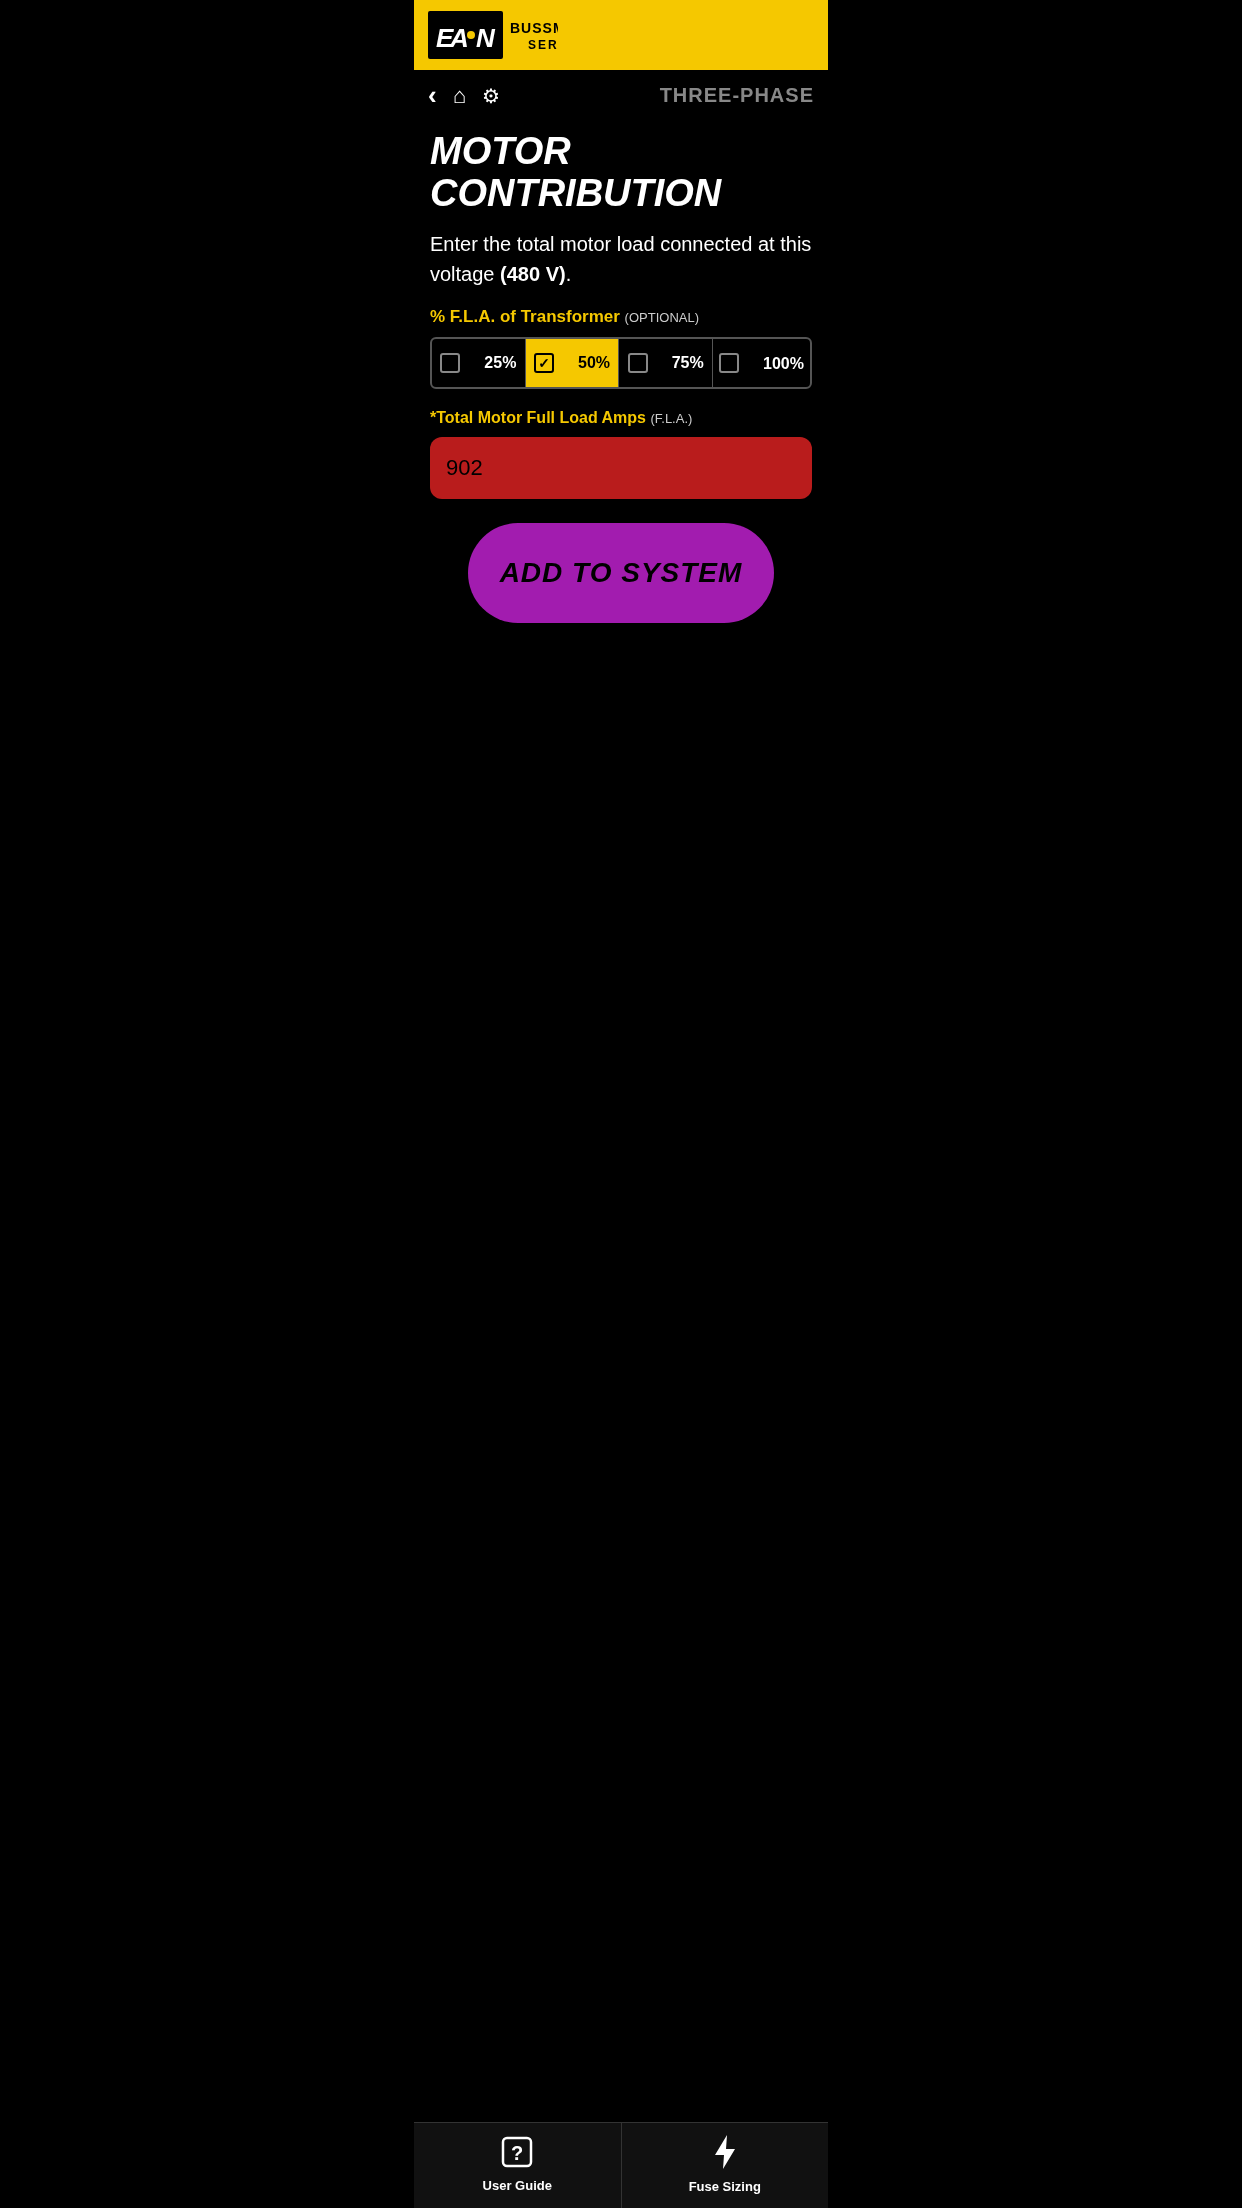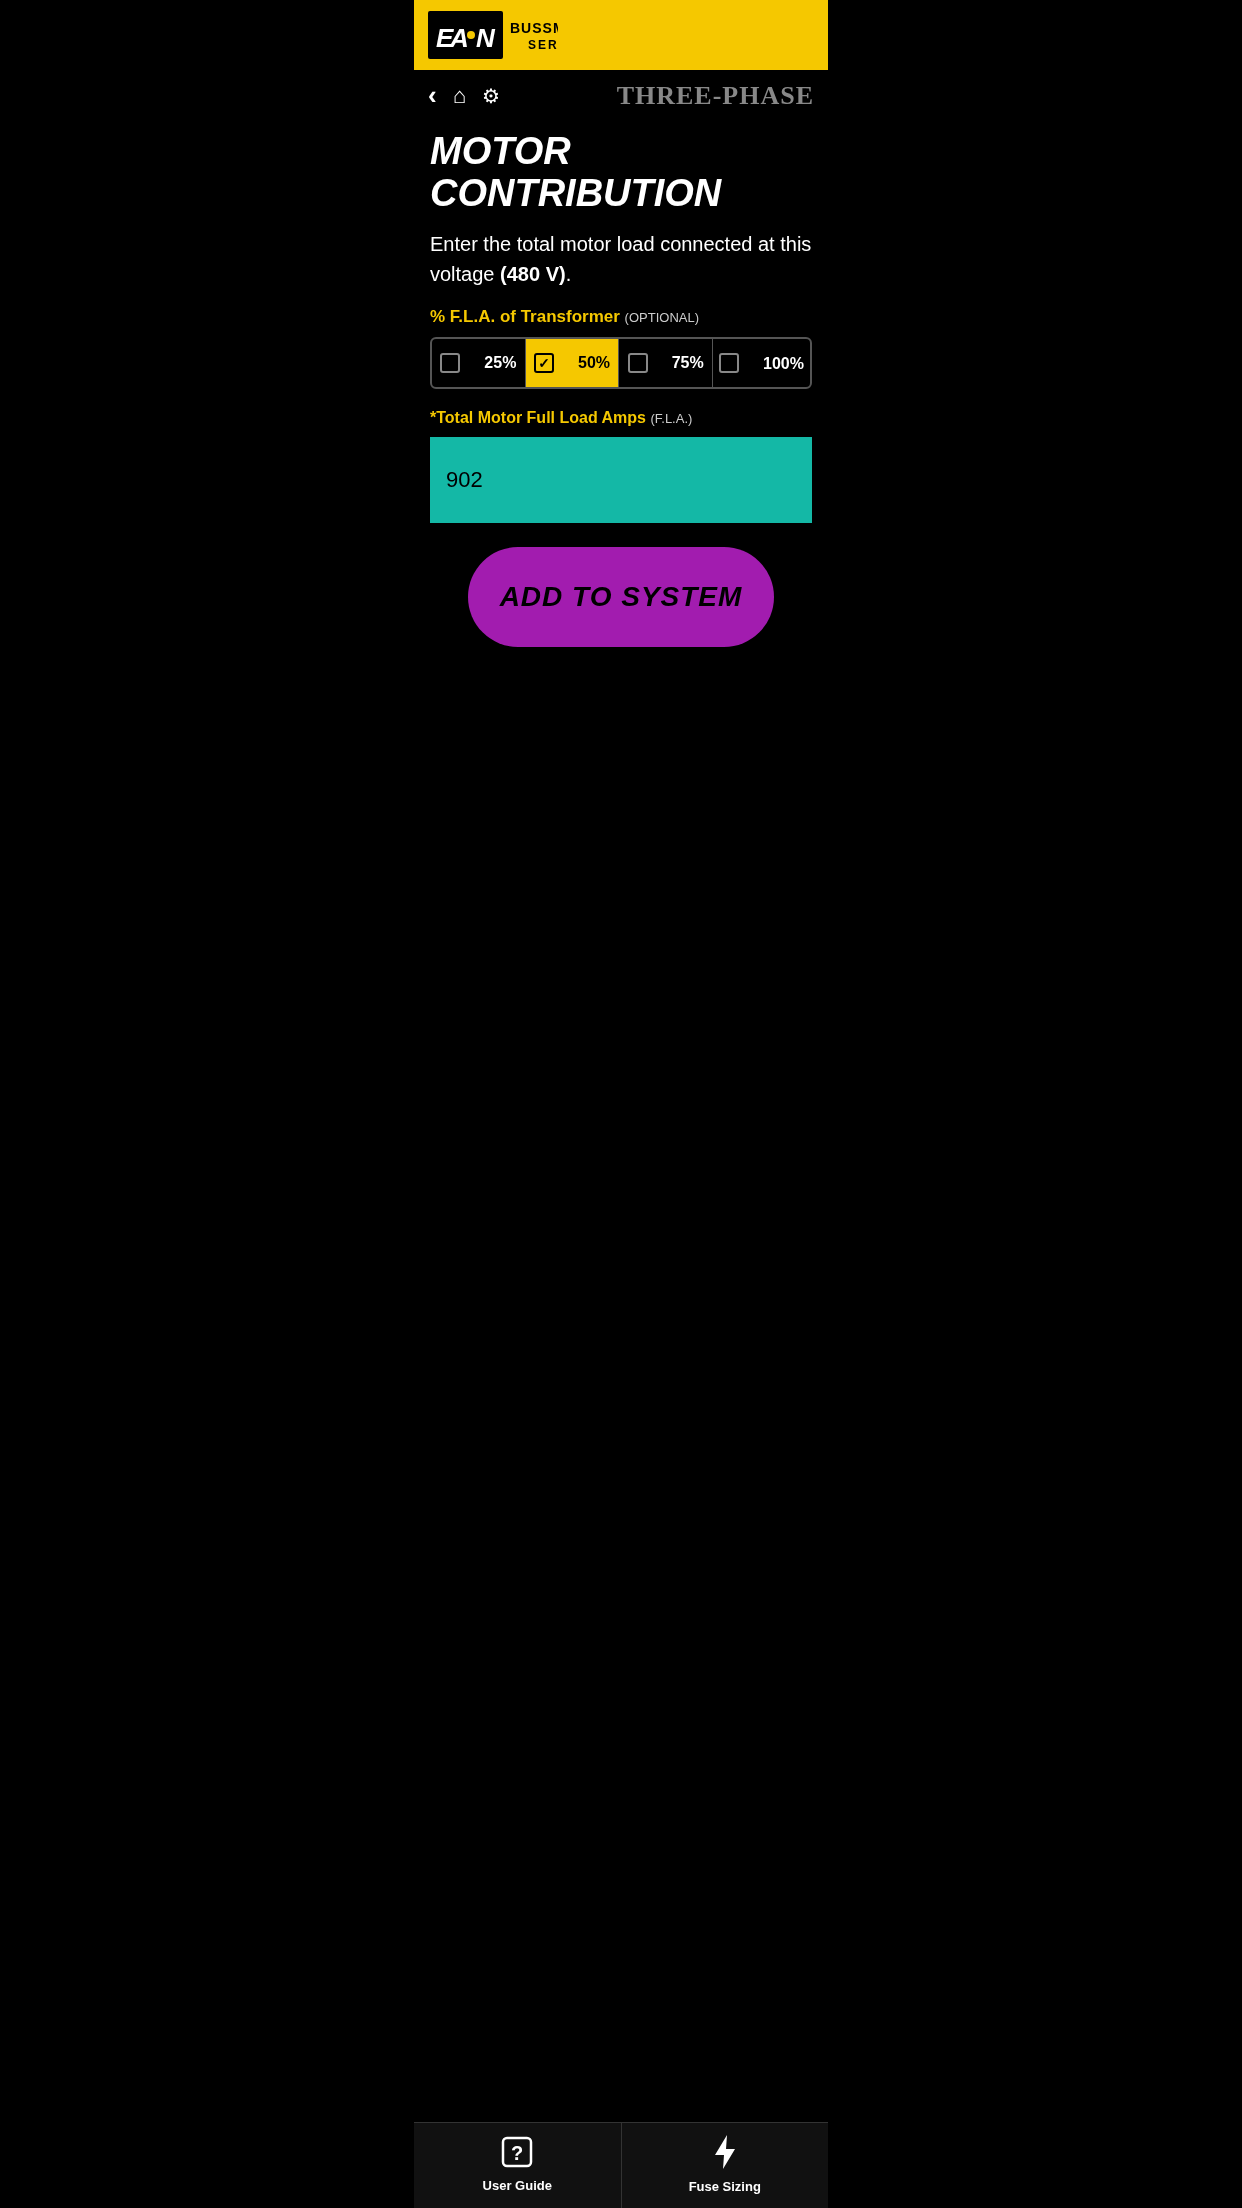--- a/index.html
+++ b/index.html
@@ -41,25 +41,24 @@
     }
 
     .nav-icon {
       color: #fff;
       font-size: 20px;
       cursor: pointer;
     }
 
     .page-label {
       color: #888;
-      font-size: 26px;
+      font-size: 20px;
       font-weight: 700;
       letter-spacing: 1px;
       text-transform: uppercase;
-      font-family: Liberation Serif, serif;
     }
 
     
     .content {
       padding: 10px 16px 100px 16px;
     }
 
     .page-title {
       font-size: 38px;
       font-weight: 900;
@@ -173,24 +172,24 @@
     }
 
     .field-label .field-sublabel {
       color: #ccc;
       font-size: 13px;
       font-weight: 400;
     }
 
     .field-input {
       width: 100%;
-      background: #14b8a6;
+      background: #b91c1c;
       border: none;
-      border-radius: 0;
-      padding: 30px 16px;
+      border-radius: 12px;
+      padding: 18px 16px;
       font-size: 22px;
       color: #000;
       font-weight: 400;
       outline: none;
     }
 
     
     .add-btn {
       display: block;
       width: 80%;

